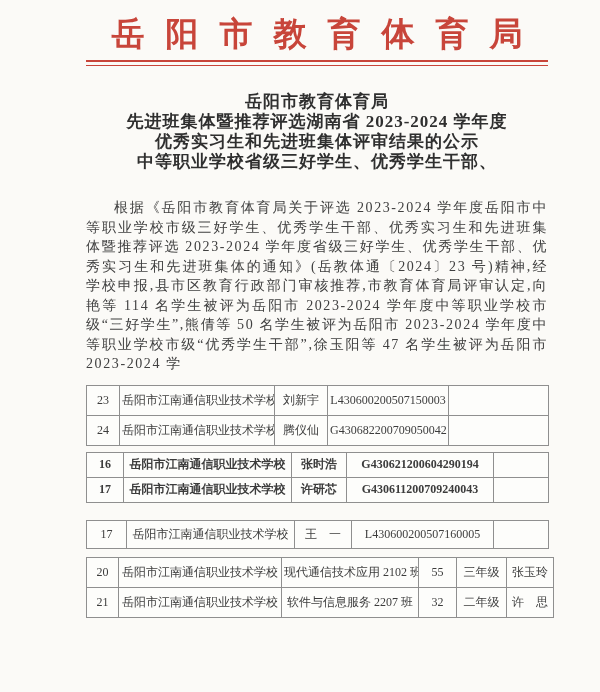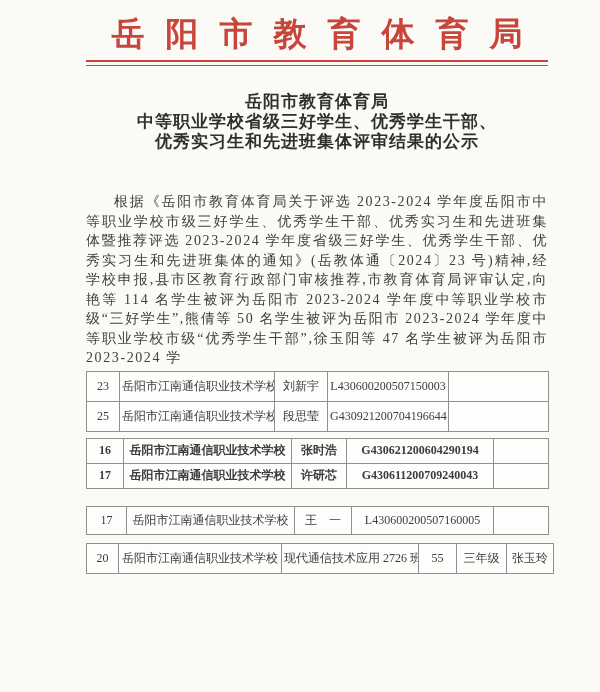--- a/index.html
+++ b/index.html
@@ -34,21 +34,21 @@
     text-align:center;
     font-weight:bold;
     font-size:17px;
     line-height:20px;
     letter-spacing:1px;
     color:#2f2f2f;
   }
   .doc-title div{white-space:nowrap;}
 
   .body-par{
-    margin-top:40px;
+    margin-top:26px;
     font-size:14px;
     line-height:19.5px;
     text-align:justify;
     letter-spacing:1.6px;
     text-indent:2em;
     color:#404040;
   }
 
   table{
     border-collapse:collapse;
@@ -59,39 +59,40 @@
   }
   td{
     border:1px solid #8f8f8f;
     font-size:12px;
     text-align:center;
     color:#3c3c3c;
     overflow:hidden;
     white-space:nowrap;
     padding:0 2px;
   }
-  .t1{margin-top:3px;}  .t1 td{height:29px;}
+  .t1{margin-top:11px;}  .t1 td{height:29px;}
   .t2{margin-top:6px;font-weight:bold;}  .t2 td{height:24px;}
   .t3{margin-top:17px;} .t3 td{height:27px;}
   .t4{margin-top:8px;}  .t4 td{height:29px;}
 </style>
 </head>
 <body>
 
 <div>
 
   <div class="content">
     <div class="letterhead-title">岳阳市教育体育局</div>
     <div class="red-rule"></div>
   </div>
 
   <div class="content doc-title">
     <div>岳阳市教育体育局</div>
+    <div>先进班集体暨推荐评选湖南省 2023-2024 学年度</div>
+    <div>优秀实习生和先进班集体评审结果的公示</div>
     <div>中等职业学校省级三好学生、优秀学生干部、</div>
-    <div>优秀实习生和先进班集体评审结果的公示</div>
   </div>
 
   <div class="content body-par">根据《岳阳市教育体育局关于评选 2023-2024 学年度岳阳市中等职业学校市级三好学生、优秀学生干部、优秀实习生和先进班集体暨推荐评选 2023-2024 学年度省级三好学生、优秀学生干部、优秀实习生和先进班集体的通知》(岳教体通〔2024〕23 号)精神,经学校申报,县市区教育行政部门审核推荐,市教育体育局评审认定,向艳等 114 名学生被评为岳阳市 2023-2024 学年度中等职业学校市级“三好学生”,熊倩等 50 名学生被评为岳阳市 2023-2024 学年度中等职业学校市级“优秀学生干部”,徐玉阳等 47 名学生被评为岳阳市 2023-2024 学</div>
 
   <table class="t1">
     <colgroup>
       <col style="width:33px">
         <col style="width:155px">
         <col style="width:53px">
         <col style="width:121px">
@@ -99,24 +100,24 @@
     </colgroup>
     <tbody>
         <tr>
       <td>23</td>
       <td>岳阳市江南通信职业技术学校</td>
       <td>刘新宇</td>
       <td>L430600200507150003</td>
       <td></td>
     </tr>
     <tr>
-      <td>25</td>
+      <td>24</td>
       <td>岳阳市江南通信职业技术学校</td>
-      <td>段思莹</td>
-      <td>G430921200704196644</td>
+      <td>腾仪仙</td>
+      <td>G430682200709050042</td>
       <td></td>
     </tr>
   </tbody>
     </table>
 
   <table class="t2">
     <colgroup>
       <col style="width:37px">
         <col style="width:168px">
         <col style="width:55px">
@@ -166,21 +167,29 @@
         <col style="width:163px">
         <col style="width:137px">
         <col style="width:38px">
         <col style="width:50px">
         <col style="width:47px">
     </colgroup>
     <tbody>
         <tr>
       <td>20</td>
       <td>岳阳市江南通信职业技术学校</td>
-      <td>现代通信技术应用 2726 班</td>
+      <td>现代通信技术应用 2102 班</td>
       <td>55</td>
       <td>三年级</td>
       <td>张玉玲</td>
+    </tr>
+    <tr>
+      <td>21</td>
+      <td>岳阳市江南通信职业技术学校</td>
+      <td>软件与信息服务 2207 班</td>
+      <td>32</td>
+      <td>二年级</td>
+      <td>许　思</td>
     </tr>
   </tbody>
     </table>
 
 </div>
 
 </body></html>

